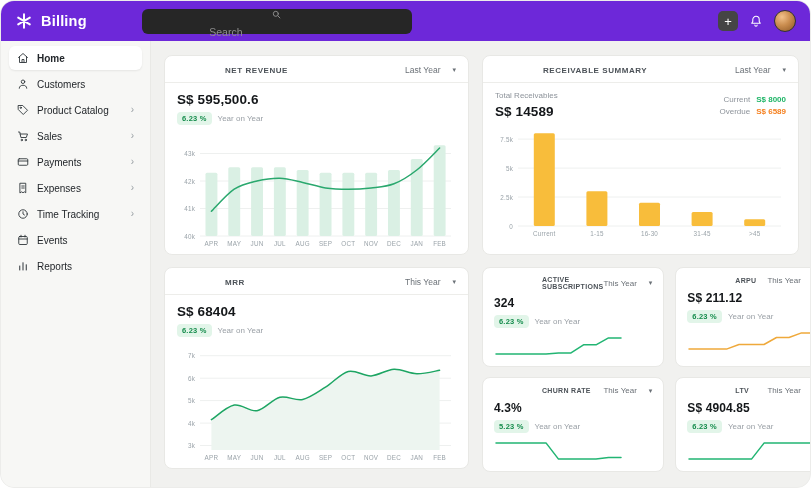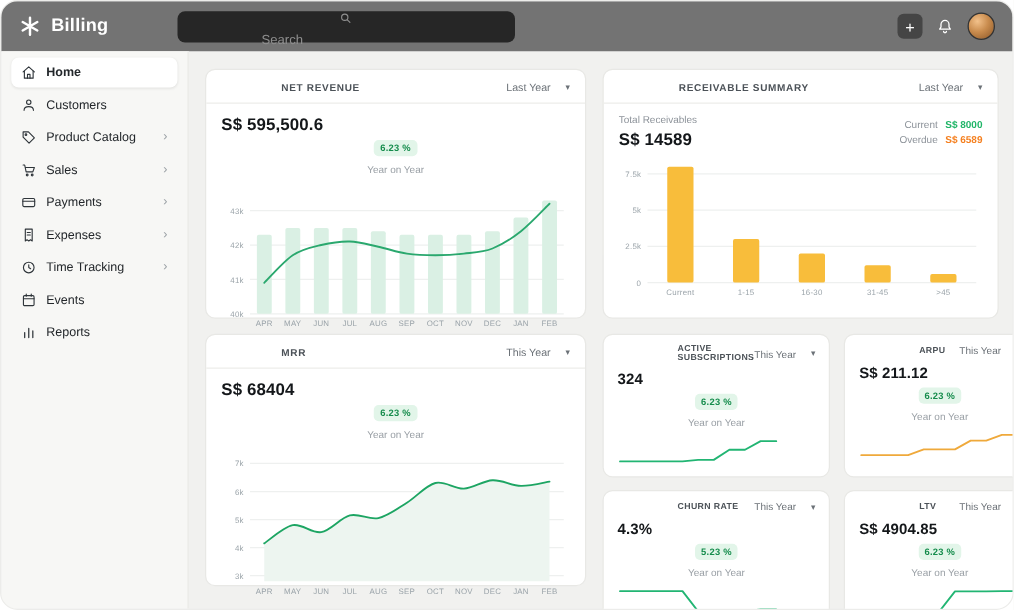--- a/index.html
+++ b/index.html
@@ -1,20 +1,20 @@
 <!DOCTYPE html>
 <html><head>
 <meta charset="utf-8">
 <style>
   * { box-sizing: border-box; margin: 0; padding: 0; }
   body { background:#fff; font-family:"Liberation Sans", sans-serif; -webkit-font-smoothing:antialiased; }
   .app { width:811px; height:488px; border-radius:14px; overflow:hidden; background:#f1f1ef; display:flex; flex-direction:column; border:1px solid #ececea; margin:0 auto; }
 
   
-  .topbar { height:40px; flex:0 0 40px; background:#737373; display:flex; align-items:center; padding:0 14px; }
+  .topbar { height:40px; flex:0 0 40px; background:#6d28d9; display:flex; align-items:center; padding:0 14px; }
   .brand { display:flex; align-items:center; gap:8px; }
   .brand-name { color:#fff; font-size:14.5px; font-weight:700; letter-spacing:.2px; }
   .search { width:270px; height:25px; margin-left:55px; background:#262626; border-radius:6px; display:flex; align-items:center; padding:0 9px; gap:6px;flex-direction:column; }
   .search-input { flex:1; background:transparent; border:none; outline:none; color:#ddd; font-size:10.5px; font-family:inherit; }
   .search-input::placeholder { color:#8e8e8e; }
   .top-right { margin-left:auto; display:flex; align-items:center; gap:11px; }
   .add-btn { width:20px; height:20px; border:none; border-radius:5px; background:#454545; color:#fff; font-size:13px; line-height:1; display:flex; align-items:center; justify-content:center; cursor:pointer; }
   .bell { display:flex; cursor:pointer; }
   .avatar { width:22px; height:22px; border-radius:50%; border:1px solid #333; cursor:pointer;
             background: radial-gradient(circle at 35% 30%, #f2c18b 0%, #c98c4e 45%, #8a5526 100%); }
@@ -38,21 +38,21 @@
 
   .card-head { display:flex; align-items:center; justify-content:space-between;margin-left:48px; }
   .card-title { font-size:8px; font-weight:700; letter-spacing:.55px; color:#4c5258; }
   .small .card-title { font-size:7px; letter-spacing:.3px; }
   .period { display:flex; align-items:center; gap:12px; font-size:8.5px; color:#6b7177; cursor:pointer; white-space:nowrap; }
   .small .period { font-size:8px; }
   .caret { font-size:7px; color:#6b7177; }
   .divider { height:1px; background:#ededea; margin:7px -12px 0; }
   .metric-value { font-size:13.5px; font-weight:700; color:#14171a; margin-top:9px; letter-spacing:.1px; }
   .metric-value.sm { font-size:12px; margin-top:6px; }
-  .badge-row { display:flex; align-items:center; gap:6px; margin-top:5px;flex-direction:column; }
+  .badge-row { display:flex; align-items:center; gap:6px; margin-top:5px; }
   .badge { background:#e2f5e9; color:#158c4c; font-size:7.5px; font-weight:700; padding:2px 5px; border-radius:4px; letter-spacing:.2px; }
   .caption { font-size:8px; color:#9aa0a6; }
   .chart { margin-top:6px; }
   .chart svg { display:block; }
   .chart text { font-size:6.3px; fill:#9aa3a9; letter-spacing:.2px; font-family:"Liberation Sans", sans-serif; }
   .spark { margin-top:4px; }
 
   .recv-row { display:flex; justify-content:space-between; align-items:center; margin-top:8px; }
   .recv-label { font-size:8px; color:#8d939a; }
   .recv-left .metric-value { margin-top:4px; }

